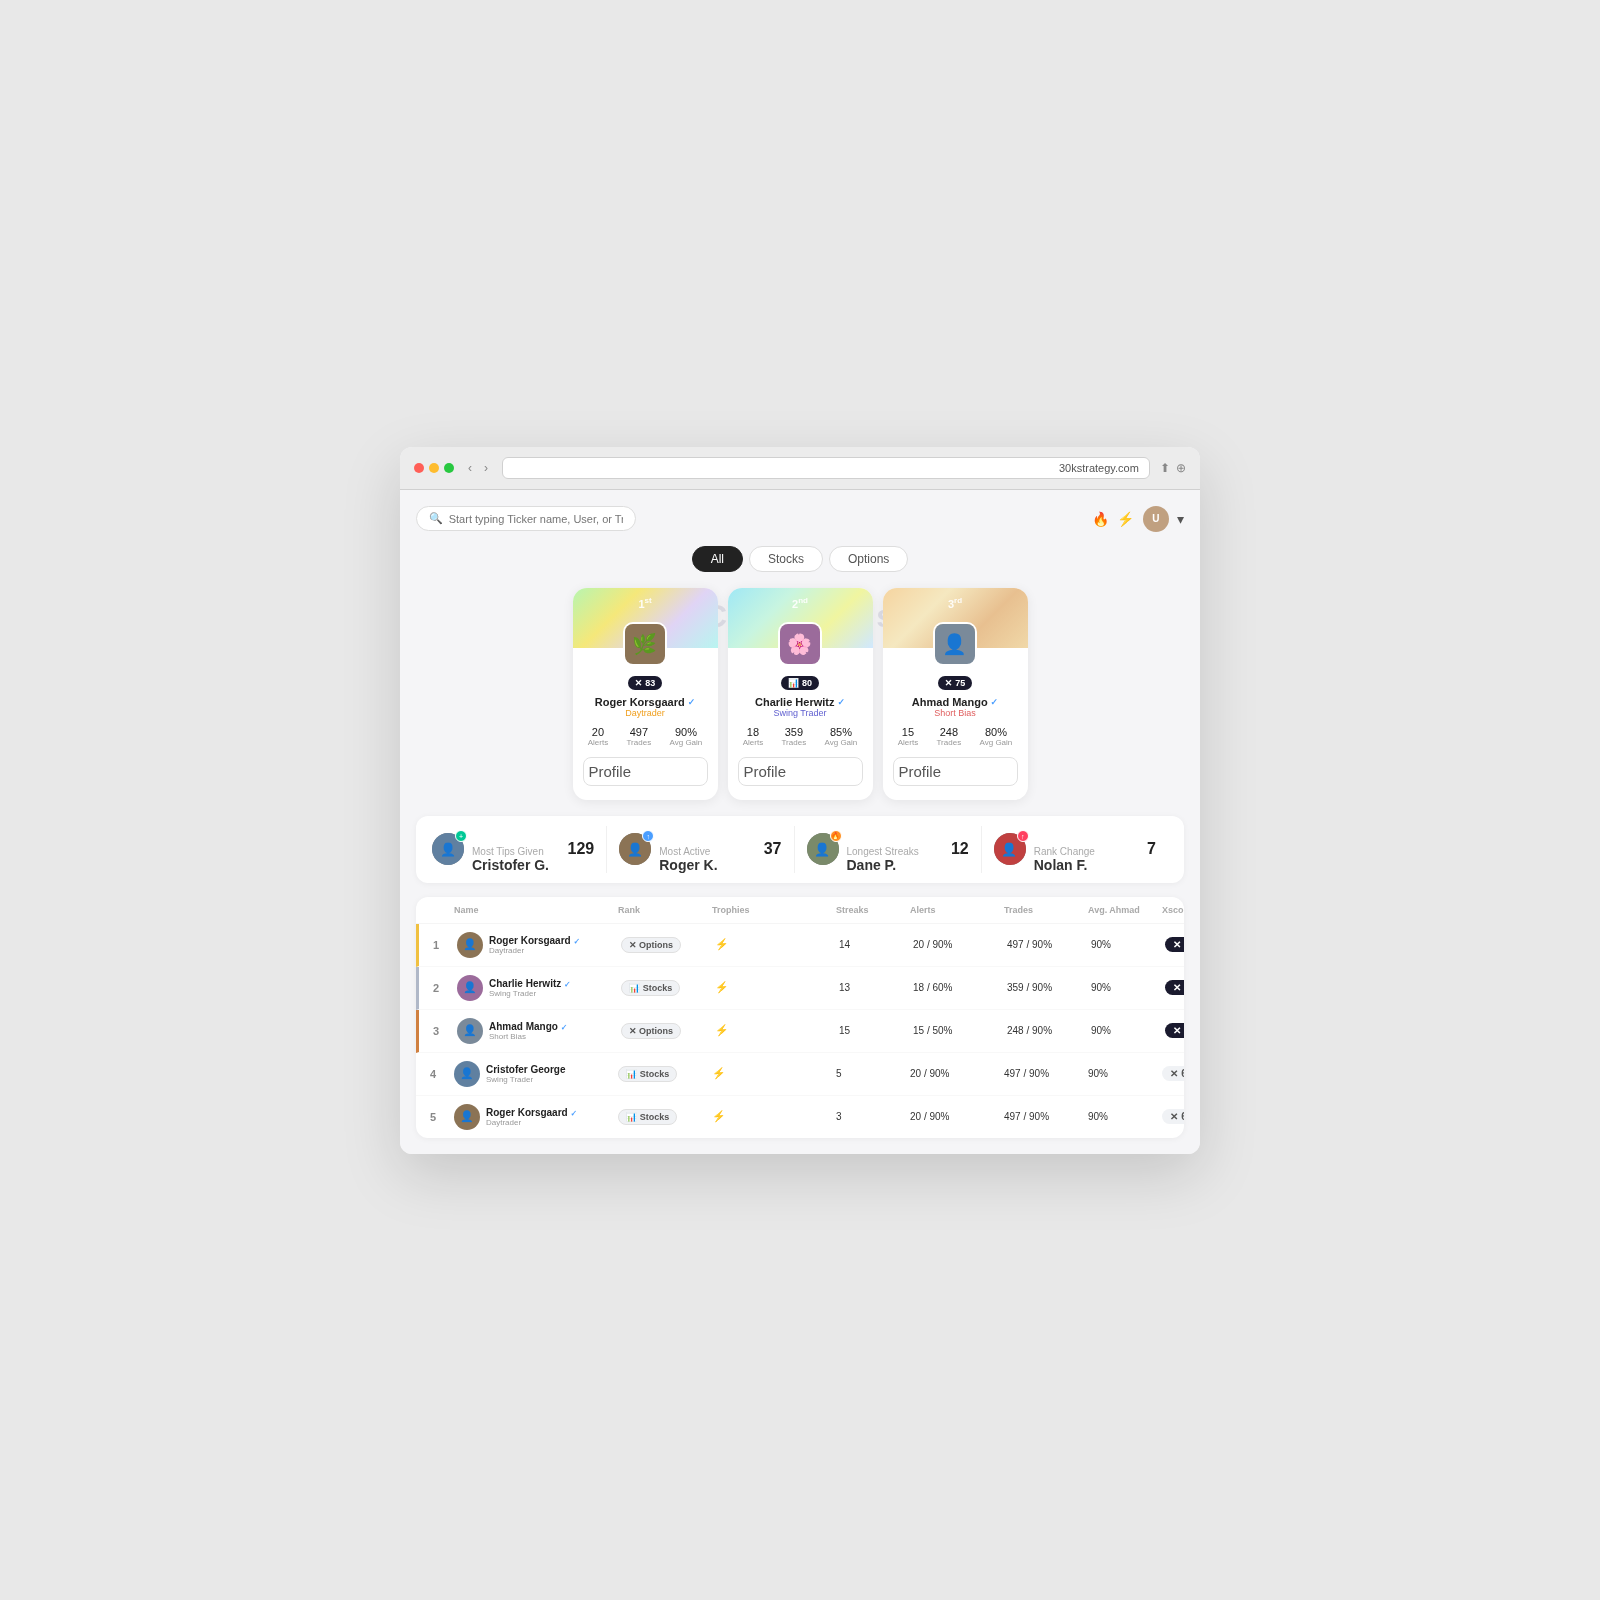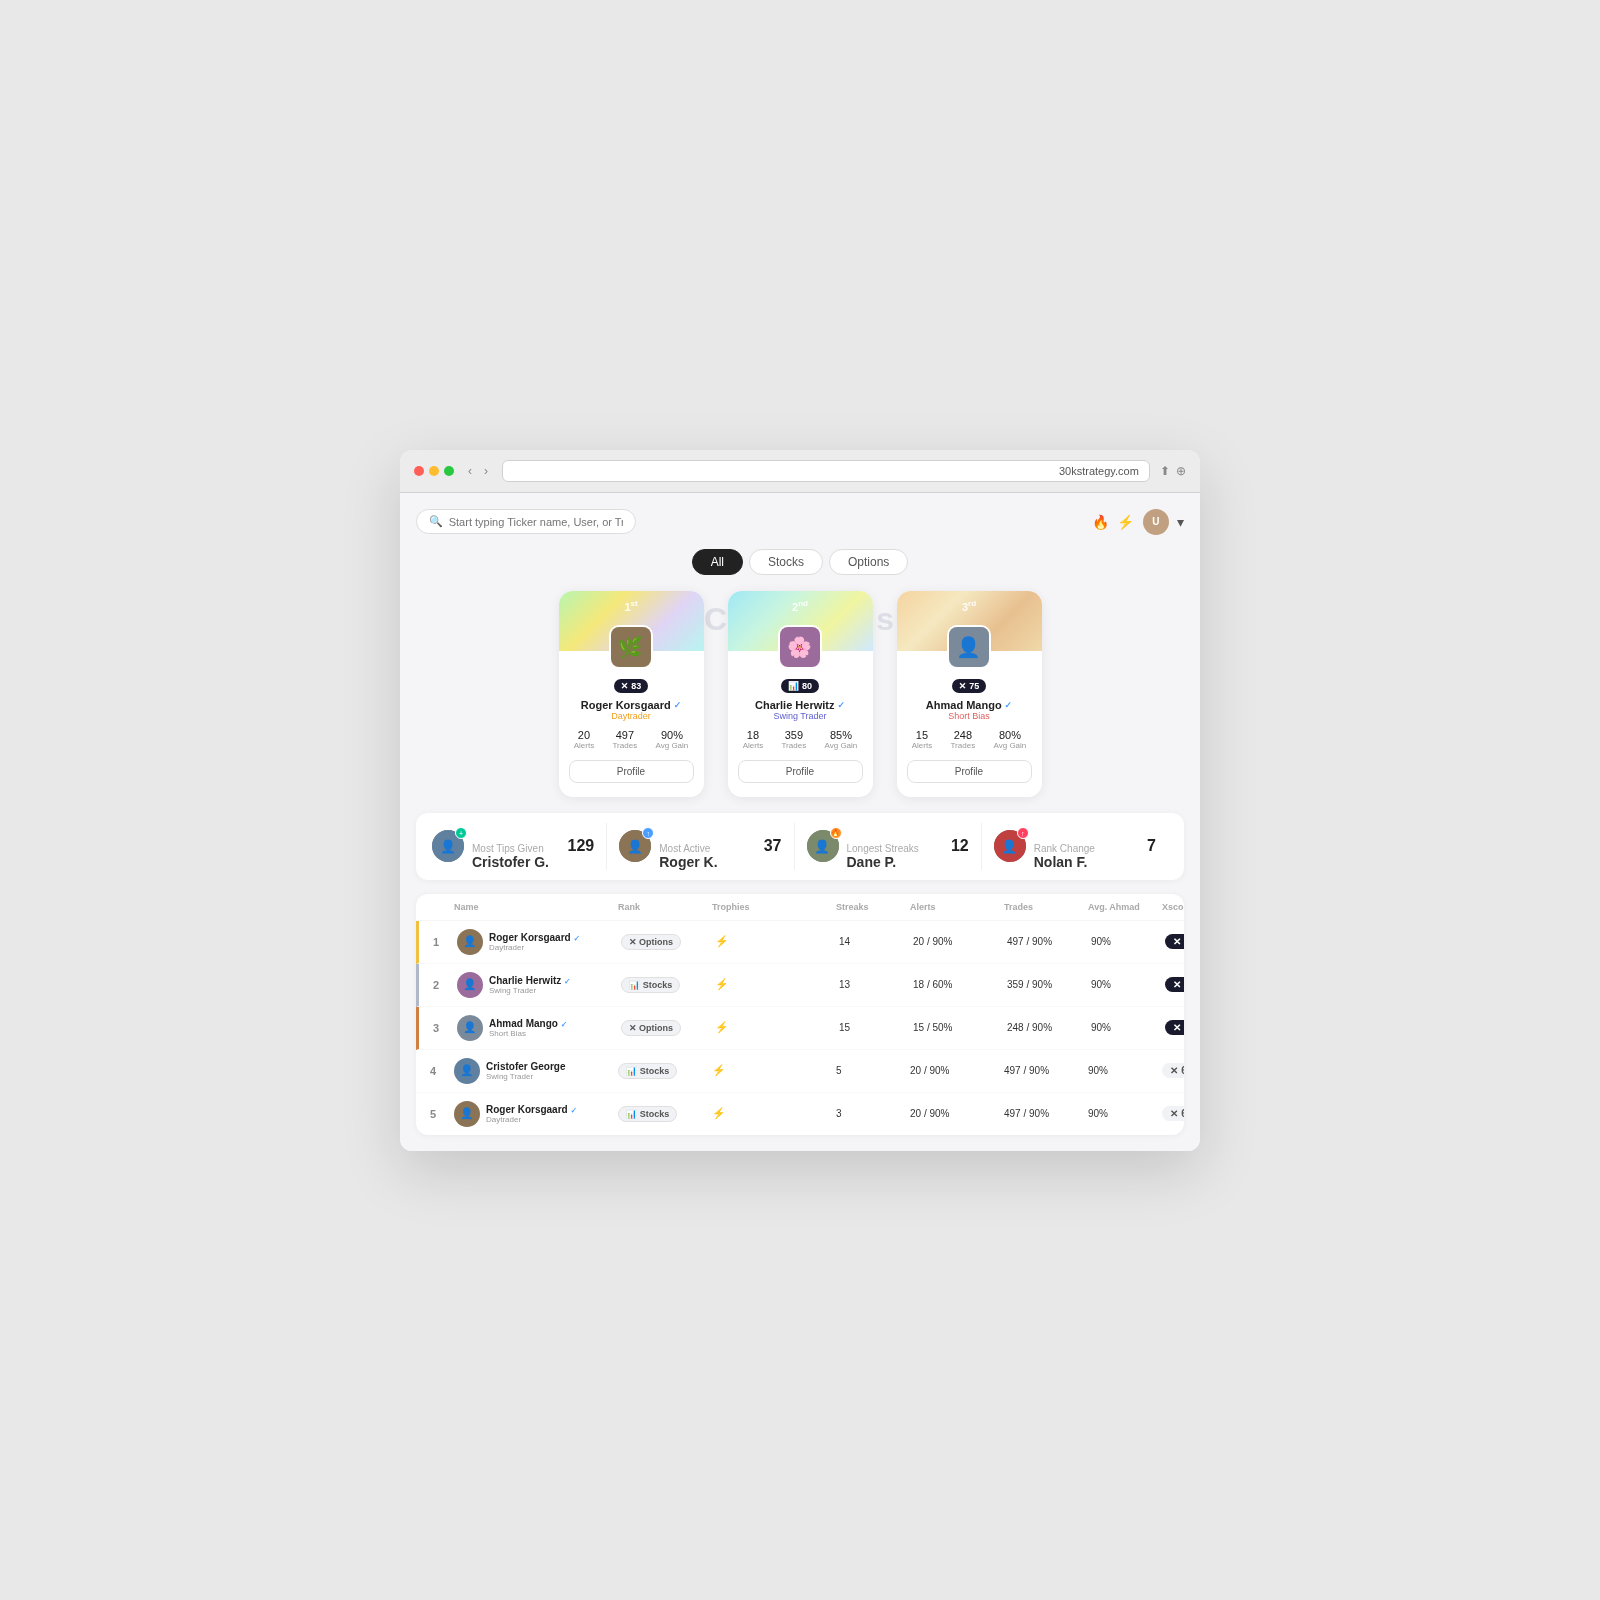--- a/index.html
+++ b/index.html
@@ -127,21 +127,21 @@
       letter-spacing: 2px;
       position: absolute;
       top: 10px;
       left: 0; right: 0;
       pointer-events: none;
       z-index: 0;
     }
     .champions-cards {
       display: flex;
       justify-content: center;
-      gap: 24px;
+      gap: 10px;
       position: relative;
       z-index: 1;
     }
     .champion-card {
       background: white;
       border-radius: 14px;
       padding: 0 0 14px;
       width: 145px;
       box-shadow: 0 2px 12px rgba(0,0,0,0.07);
       overflow: hidden;
@@ -227,24 +227,24 @@
     .stat-value { font-size: 11px; font-weight: 400; color: #222; }
     .stat-label { font-size: 8px; color: #999; }
     .profile-btn {
       display: block;
       width: calc(100% - 20px);
       margin: 0 auto;
       padding: 5px;
       border: 1px solid #e0e0e0;
       border-radius: 8px;
       background: white;
-      font-size: 10px;
+      font-size: 15px;
       color: #555;
       cursor: pointer;
-      text-align: center;
+      text-align: left;
     }
 
     
     .bottom-stats {
       display: flex;
       background: white;
       border-radius: 12px;
       padding: 10px 16px;
       margin-bottom: 14px;
       gap: 0;

